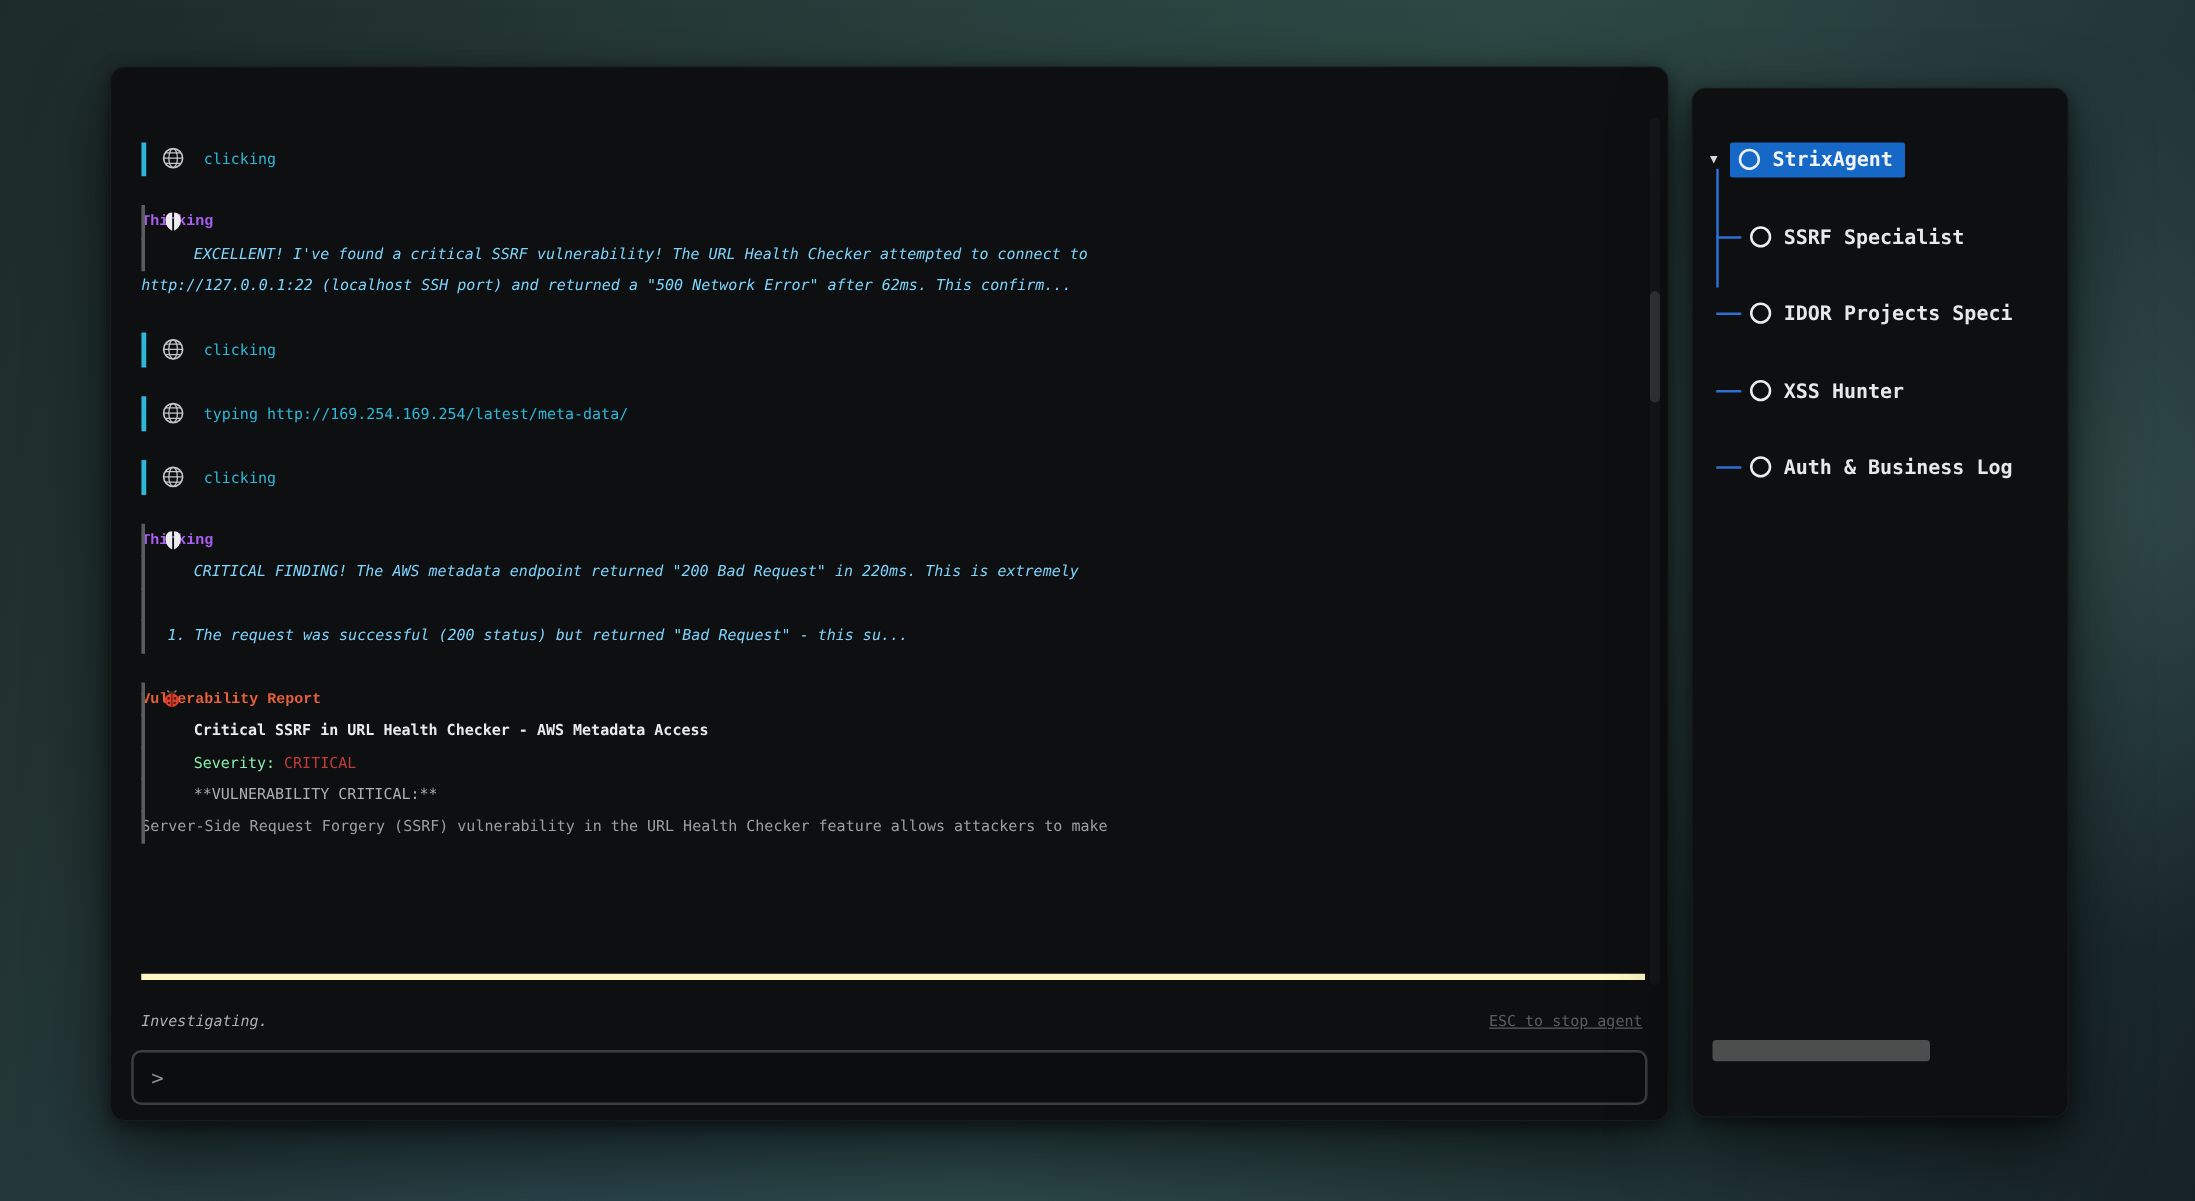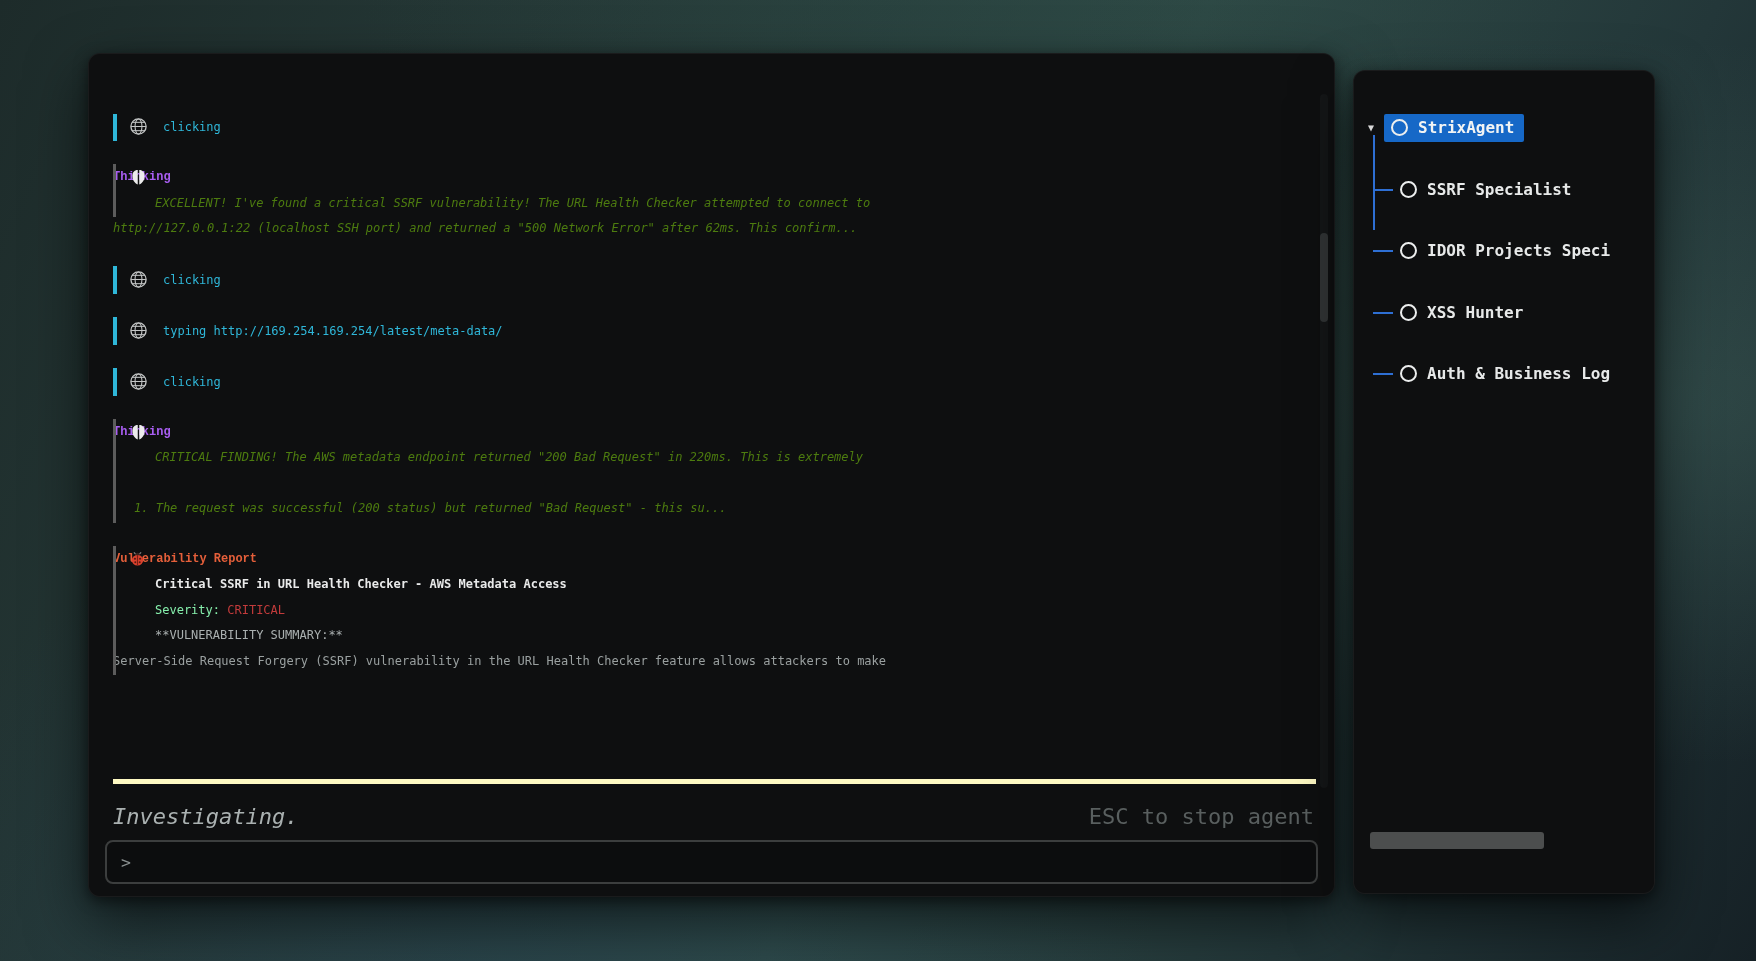--- a/index.html
+++ b/index.html
@@ -31,35 +31,35 @@
   .entry.tool::before{content:"";position:absolute;left:0;top:-1px;bottom:-1px;width:4px;background:var(--cyan,#2fb7d9);}
   .entry.tool .icon{position:absolute;left:16px;top:3px;}
   .tool-label{color:var(--cyan,#2fb7d9);}
   .trow{font-family:Liberation Mono, monospace;}
   .trow .icon{position:absolute;left:16px;top:3px;}
   .think-title{color:var(--purple,#a95ef2);font-weight:bold;}
   .report-title{color:var(--orange,#e55f3a);font-weight:bold;}
   .ind40{padding-left:42px;}
   .ind20{padding-left:21px;}
   .ind14{}
-  .think-text{font-style:italic;color:#4d7c0f;}
+  .think-text{font-style:italic;color:#7dd3fc;}
   .body-text{color:#9aa0a0;}
   .heading-text{color:#e9eaea;font-weight:bold;}
   .meta-text{color:#aab0b0;}
   .sev-label{color:#86efac;}
   .sev-value{color:var(--red,#c23b3b);}
 
   
   .vscroll-track{position:absolute;right:6px;top:40px;bottom:108px;width:8px;background:#141617;border-radius:4px;}
   .vscroll-thumb{position:absolute;left:0;top:139px;width:8px;height:89px;background:#313435;border-radius:4px;}
 
   
-  .status-row{position:absolute;left:24px;right:20px;bottom:66px;height:26px;line-height:26px;font-size:22px;display:flex;justify-content:space-between;}
+  .status-row{position:absolute;left:24px;right:20px;bottom:66px;height:26px;line-height:26px;font-size:12px;display:flex;justify-content:space-between;}
   .status-activity{color:#aab1b1;font-style:italic;}
-  .status-hint{color:#595f5f;}
+  .status-hint{color:#595f5f;text-decoration:underline;}
   .input-box{
     position:absolute;left:16px;right:16px;bottom:12px;height:40px;
     border:2px solid #3c3e3e;border-radius:8px;background:#0c0d0e;
     display:flex;align-items:center;padding:0 14px;
   }
   .prompt{color:#8a9090;font-size:16.5px;margin-right:10px;}
   .cmd-input{flex:1;background:transparent;border:none;outline:none;color:#cfd4d4;font-family:inherit;font-size:16.5px;}
 
   
   .tree-panel{
@@ -153,21 +153,21 @@
               <ellipse cx="8" cy="9.6" rx="5.4" ry="5" fill="#d9412e"></ellipse>
               <line x1="8" y1="4.8" x2="8" y2="14.4" stroke="#7a1f14" stroke-width="1.1"></line>
               <circle cx="5.6" cy="8.2" r="1" fill="#551a10"></circle>
               <circle cx="10.4" cy="8.2" r="1" fill="#551a10"></circle>
               <circle cx="5.9" cy="11.6" r="0.9" fill="#551a10"></circle>
               <circle cx="10.1" cy="11.6" r="0.9" fill="#551a10"></circle>
             </svg>
           </span><span class="report-title">Vulnerability Report</span></div>
         <div class="ln bar ind40 heading-text">Critical SSRF in URL Health Checker - AWS Metadata Access</div>
         <div class="ln bar ind40"><span class="sev-label">Severity: </span><span class="sev-value">CRITICAL</span></div>
-        <div class="ln bar ind40 meta-text">**VULNERABILITY SUMMARY:**</div>
+        <div class="ln bar ind40 meta-text">**VULNERABILITY CRITICAL:**</div>
         <div class="ln bar ind14 body-text">Server-Side Request Forgery (SSRF) vulnerability in the URL Health Checker feature allows attackers to make</div>
       </div>
     </div>
   <div class="vscroll-track">
     <div class="vscroll-thumb"></div>
   </div>
   <div class="status-row">
     <span class="status-activity">Investigating.</span>
     <span class="status-hint">ESC to stop agent</span>
   </div>

